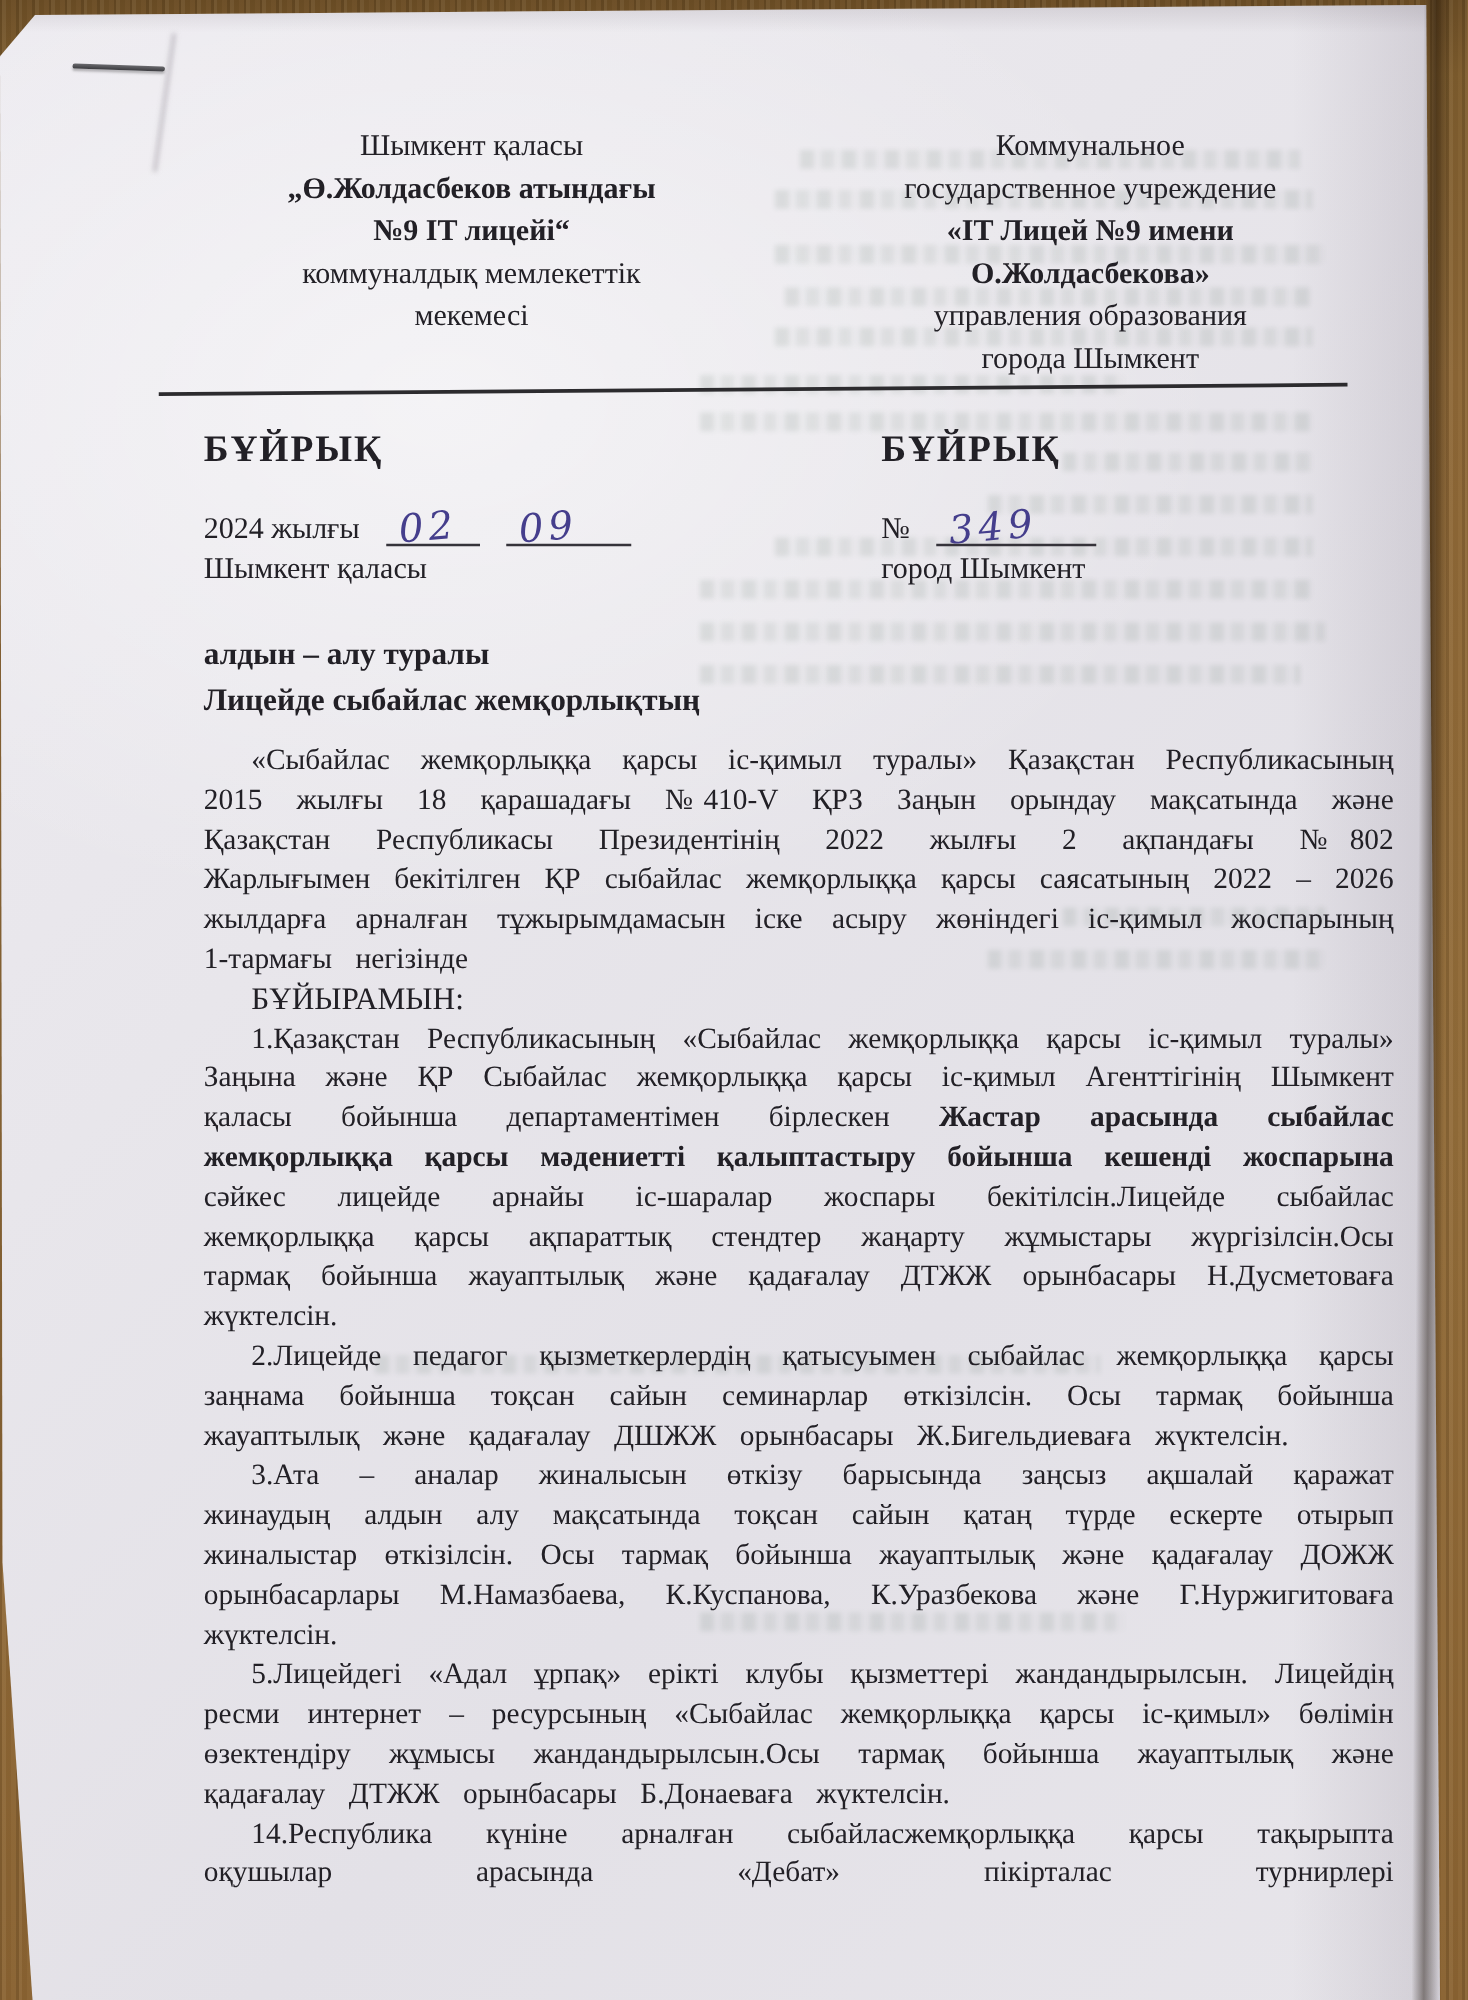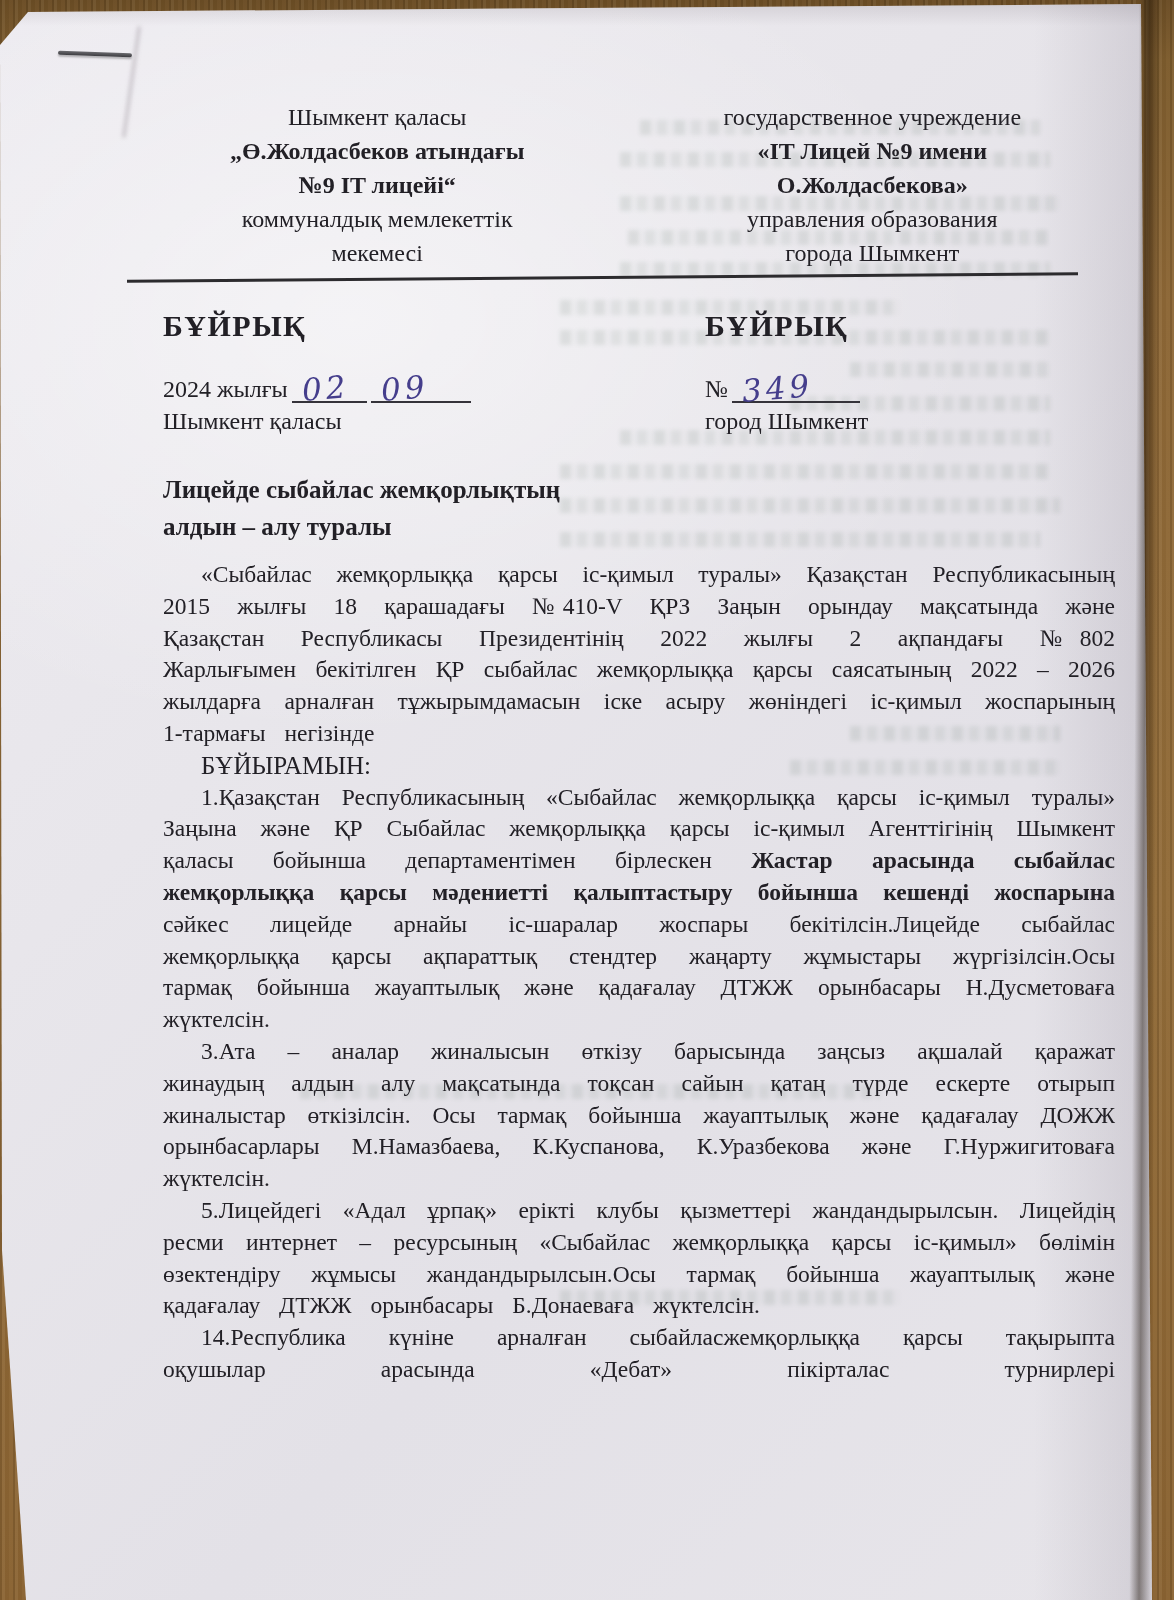--- a/index.html
+++ b/index.html
@@ -64,21 +64,21 @@
   .hline{display:block;}
   .b{font-weight:bold;}
   .divider{
     margin-top:6px;margin-left:-36px;width:951px;height:0;
     border-top:3px solid #2c2b2e;transform:rotate(-0.45deg);
   }
   .order-row{display:flex;margin-top:30px;}
   .ocol-left{width:542px;flex:none;}
   .ocol-right{flex:1;}
   .order-title{font-size:30px;font-weight:bold;letter-spacing:1.5px;}
-  .fill-line{display:flex;align-items:flex-end;margin-top:30px;font-size:24px;gap:4px;}
+  .fill-line{display:flex;align-items:flex-end;margin-top:30px;font-size:24px;gap:21px;}
   .hw-slot{display:inline-block;position:relative;height:28px;border-bottom:2px solid #35333a;}
   .slot-day{width:75px;}
   .slot-month{width:100px;}
   .slot-num{width:128px;}
   .hw{
     position:absolute;left:10px;bottom:-5px;white-space:nowrap;
     font-family:"DejaVu Serif",serif;font-style:italic;
     font-size:31px;color:#453e8c;letter-spacing:4px;transform:rotate(-5deg);
   }
   .city{font-size:24px;margin-top:5px;}
@@ -119,20 +119,21 @@
 
     <div class="header-row">
       <div class="hcol left">
         <span class="hline">Шымкент қаласы</span>
         <span class="hline b">„Ө.Жолдасбеков атындағы</span>
         <span class="hline b">№9 IT лицейі“</span>
         <span class="hline">коммуналдық мемлекеттік</span>
         <span class="hline">мекемесі</span>
       </div>
       <div class="hcol right">
+        <span class="hline">Коммунальное</span>
         <span class="hline">государственное учреждение</span>
         <span class="hline b">«IT Лицей №9 имени</span>
         <span class="hline b">О.Жолдасбекова»</span>
         <span class="hline">управления образования</span>
         <span class="hline">города Шымкент</span>
       </div>
     </div>
 
     <div class="divider"></div>
 
@@ -156,28 +157,29 @@
           <span>№</span>
           <span class="hw-slot slot-num">
             <span class="hw">349</span>
           </span>
         </div>
         <div class="city">город Шымкент</div>
       </div>
     </div>
 
     <div class="subject">
+      <div>алдын – алу  туралы</div>
       <div>Лицейде сыбайлас жемқорлықтың</div>
-      <div>алдын – алу  туралы</div>
     </div>
 
     <div class="body-text">
       <p>«Сыбайлас жемқорлыққа қарсы іс-қимыл туралы» Қазақстан Республикасының 2015 жылғы 18 қарашадағы №410-V ҚРЗ Заңын орындау мақсатында және Қазақстан Республикасы Президентінің 2022 жылғы 2 ақпандағы №802 Жарлығымен бекітілген ҚР сыбайлас жемқорлыққа қарсы саясатының 2022 – 2026 жылдарға арналған тұжырымдамасын іске асыру жөніндегі іс-қимыл жоспарының 1-тармағы негізінде</p>
       <p class="decree">БҰЙЫРАМЫН:</p>
       <p><span>1.Қазақстан Республикасының «Сыбайлас жемқорлыққа қарсы іс-қимыл туралы» Заңына  және ҚР Сыбайлас  жемқорлыққа қарсы іс-қимыл Агенттігінің   Шымкент қаласы бойынша департаментімен   бірлескен </span><span class="b">Жастар арасында   сыбайлас жемқорлыққа қарсы мәдениетті қалыптастыру бойынша кешенді жоспарына </span><span>сәйкес лицейде арнайы іс-шаралар жоспары бекітілсін.Лицейде сыбайлас жемқорлыққа қарсы ақпараттық стендтер жаңарту жұмыстары жүргізілсін.Осы тармақ бойынша жауаптылық және қадағалау ДТЖЖ орынбасары  Н.Дусметоваға жүктелсін.</span></p>
+      <p>2.Лицейде педагог қызметкерлердің қатысуымен  сыбайлас жемқорлыққа қарсы заңнама бойынша тоқсан сайын семинарлар өткізілсін. Осы тармақ бойынша жауаптылық және қадағалау ДШЖЖ орынбасары Ж.Бигельдиеваға жүктелсін.</p>
       <p>3.Ата – аналар жиналысын өткізу барысында заңсыз ақшалай қаражат жинаудың алдын алу мақсатында тоқсан сайын қатаң түрде ескерте отырып жиналыстар өткізілсін. Осы тармақ бойынша  жауаптылық және қадағалау ДОЖЖ орынбасарлары М.Намазбаева, К.Куспанова, К.Уразбекова және Г.Нуржигитоваға жүктелсін.</p>
       <p>5.Лицейдегі «Адал ұрпақ» ерікті клубы қызметтері жандандырылсын. Лицейдің ресми интернет – ресурсының «Сыбайлас жемқорлыққа қарсы іс-қимыл» бөлімін өзектендіру жұмысы жандандырылсын.Осы тармақ бойынша жауаптылық және қадағалау ДТЖЖ орынбасары  Б.Донаеваға жүктелсін.</p>
       <p class="cut">14.Республика  күніне  арналған  сыбайласжемқорлыққа  қарсы тақырыпта  оқушылар  арасында  «Дебат»  пікірталас  турнирлері</p>
     </div>
 
   </div>
 
   <div class="staple"></div>
 </div>
 

